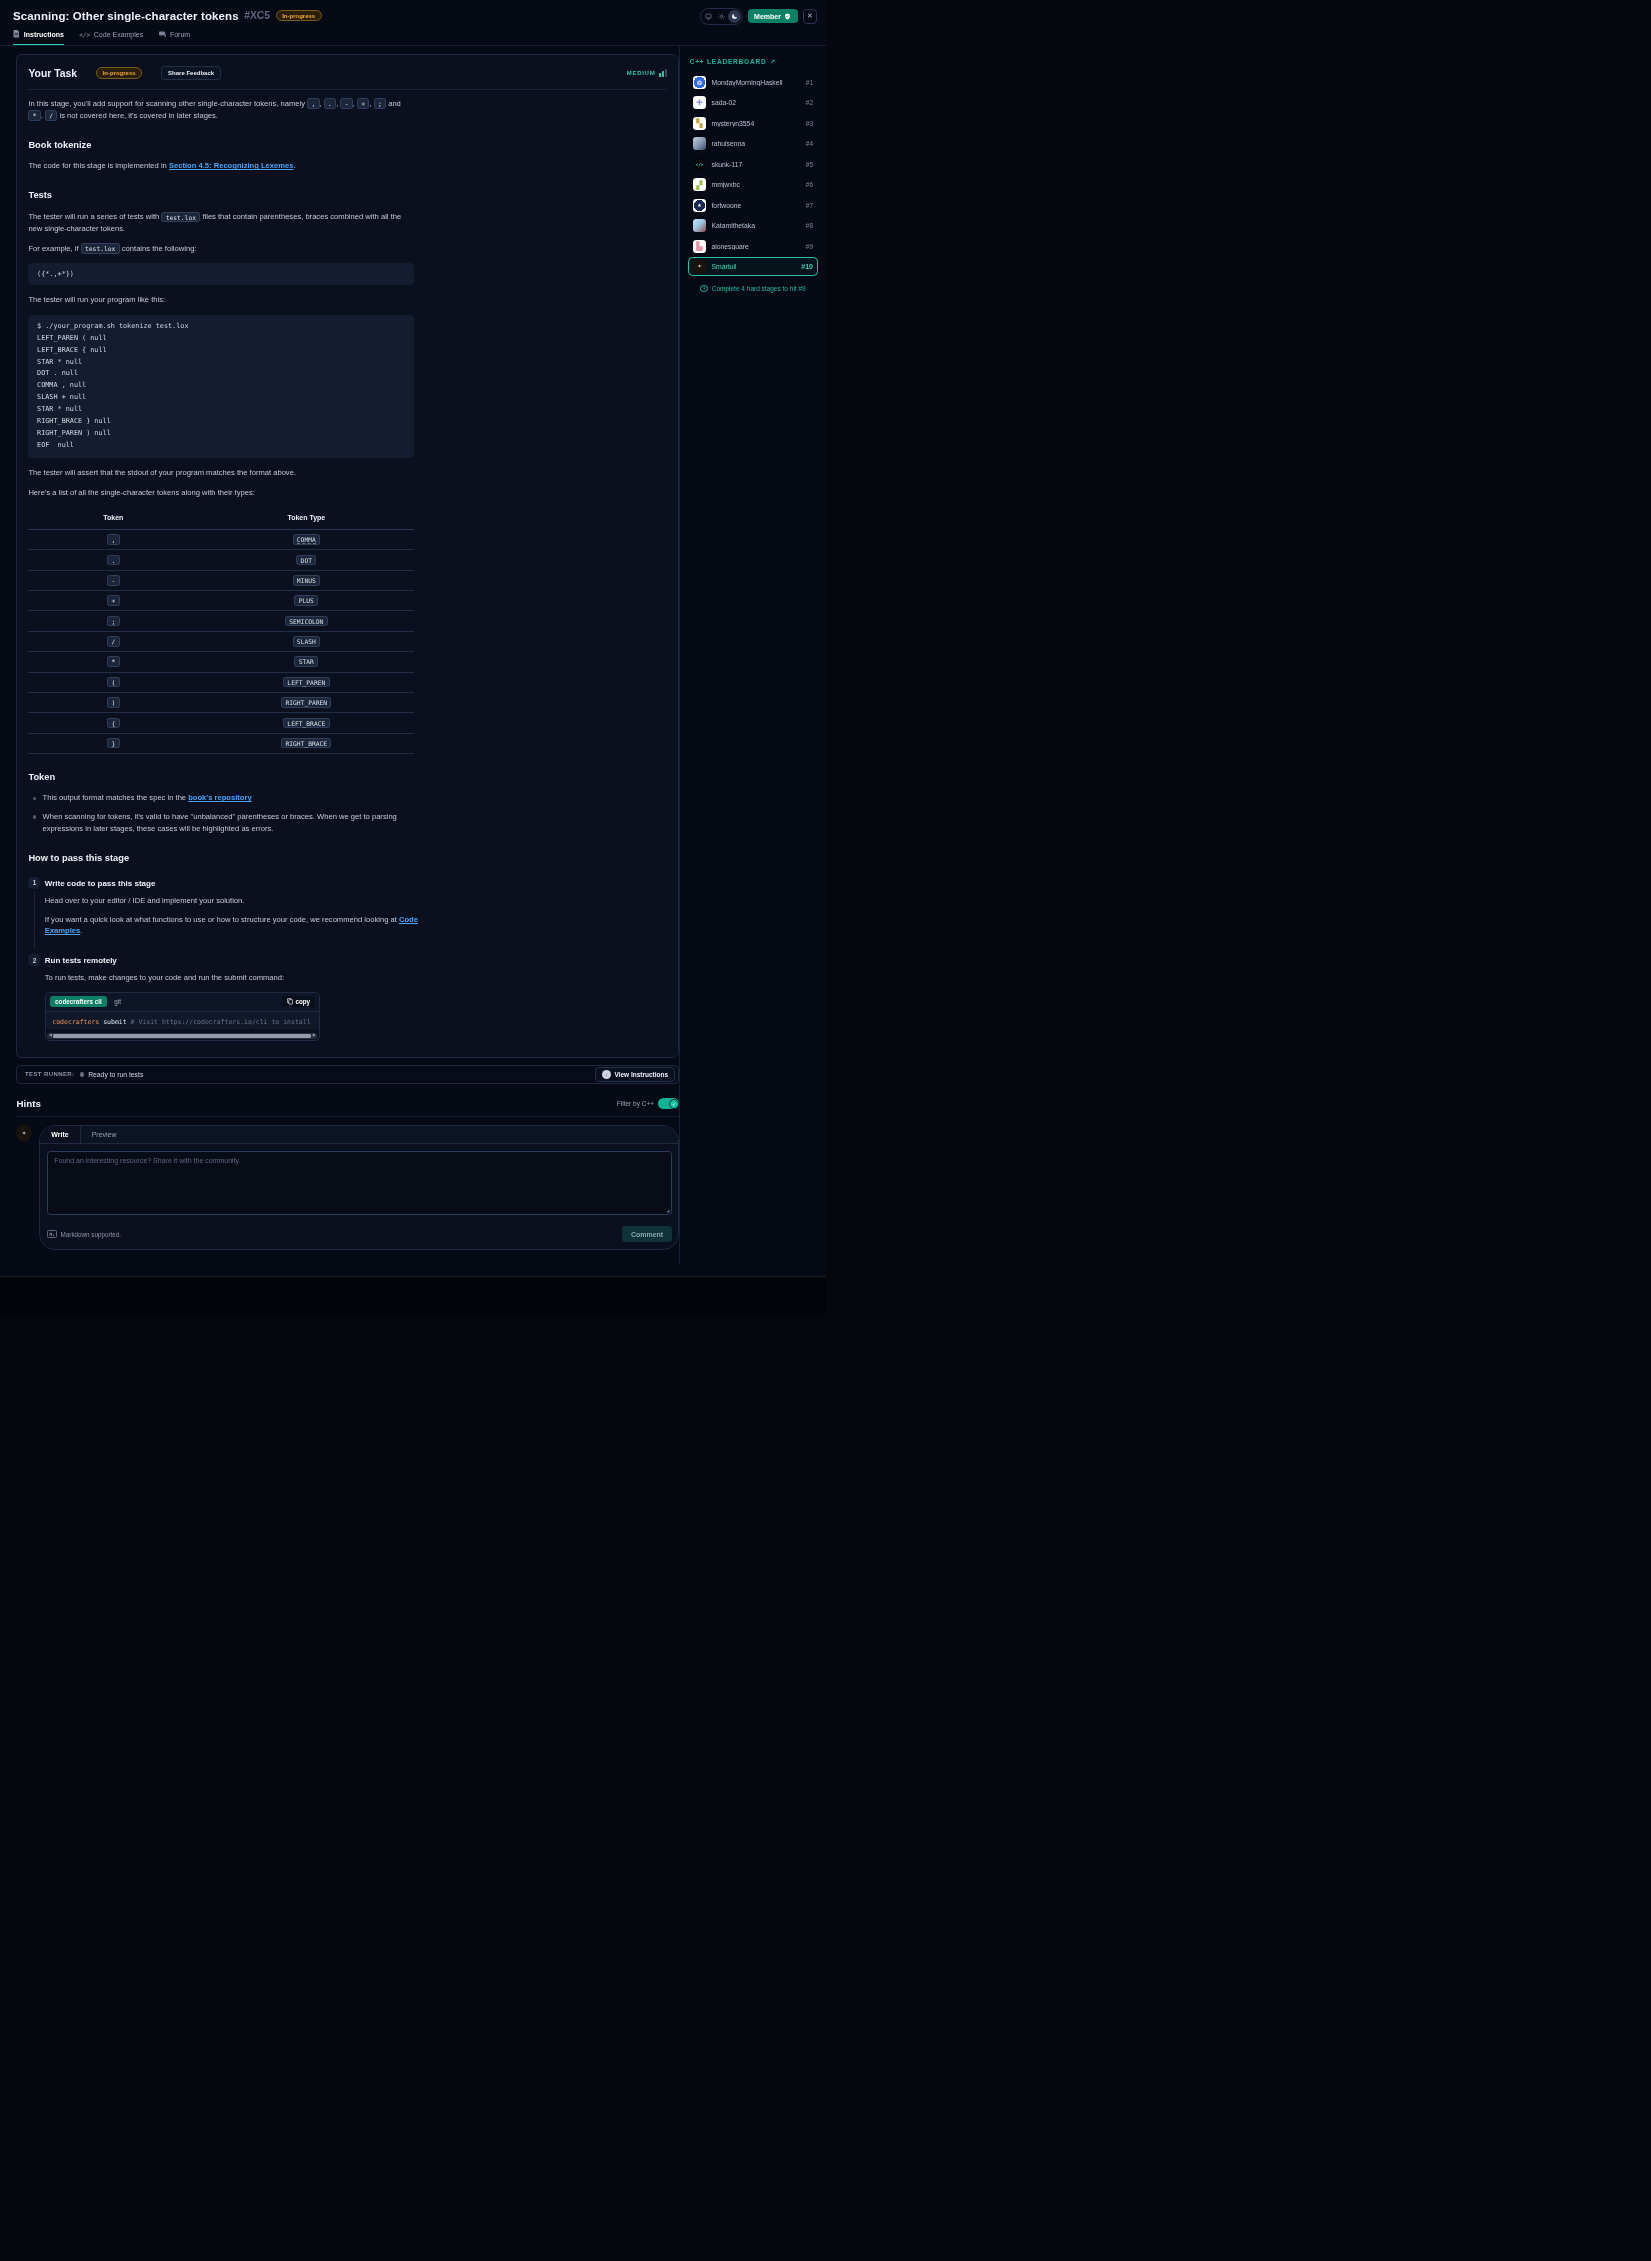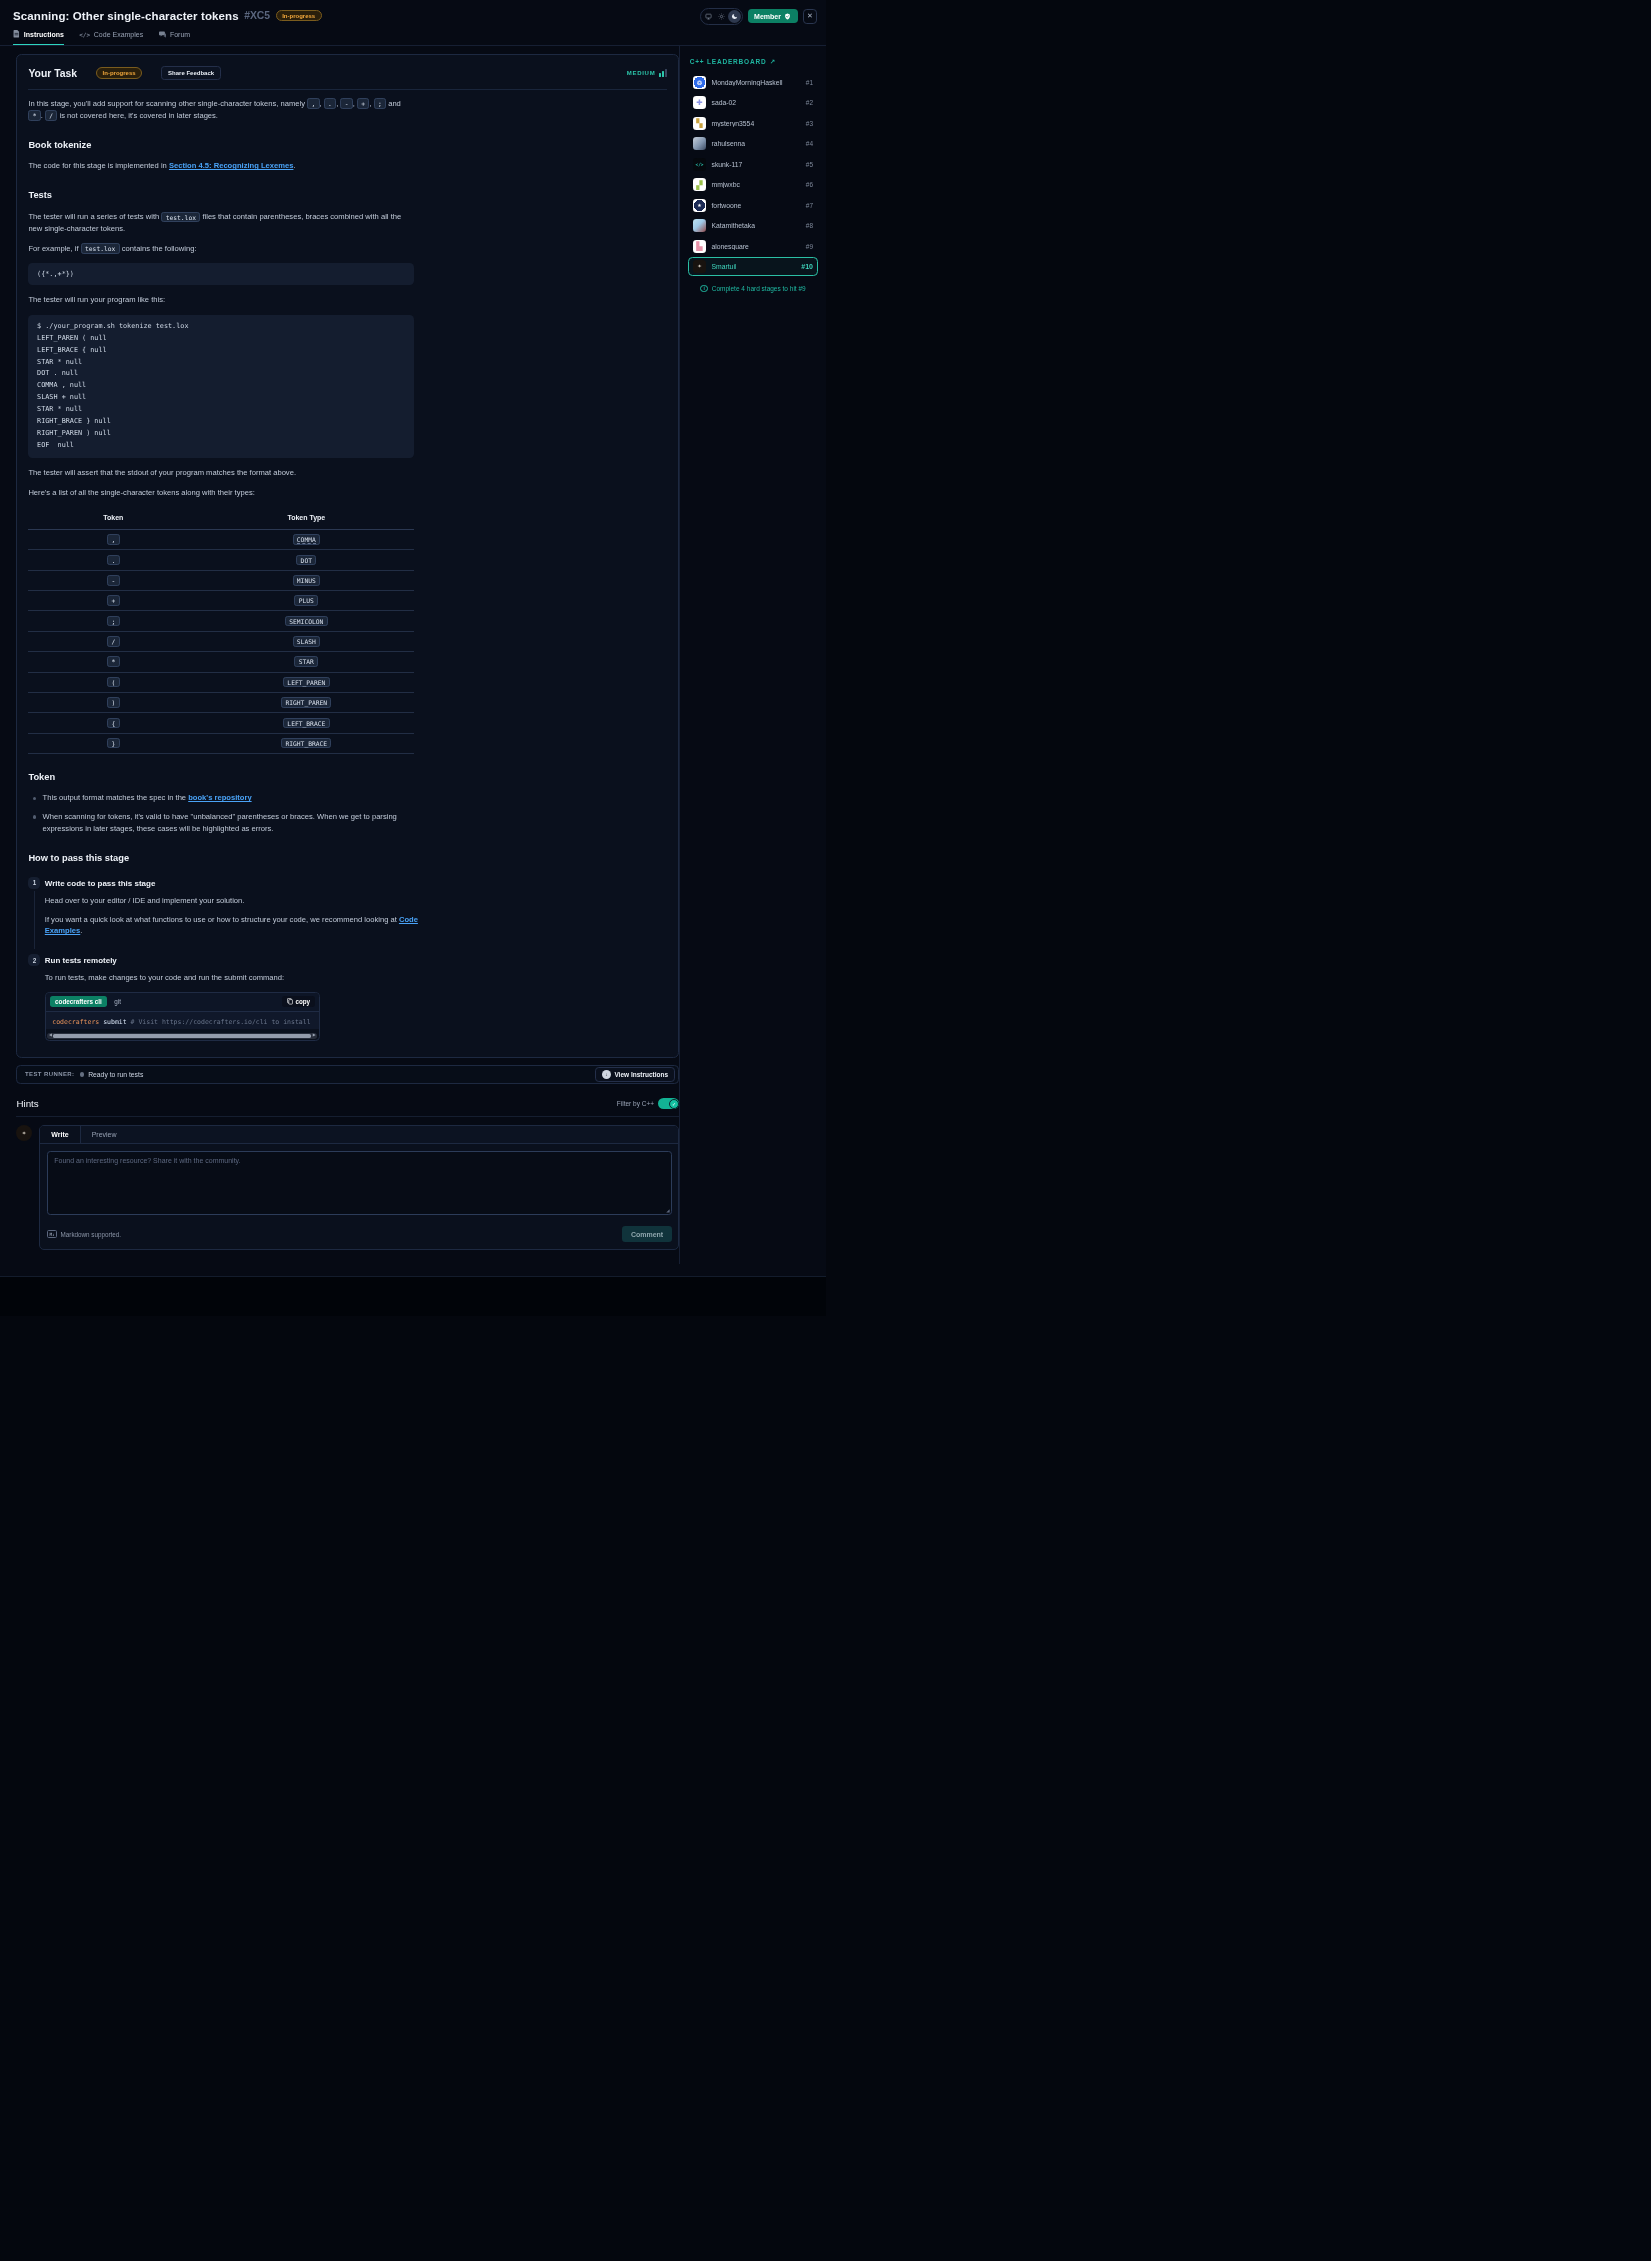--- a/index.html
+++ b/index.html
@@ -87,29 +87,29 @@
   
   .runner{margin:7px 0 0 16.4px; width:663px; height:19.6px; border:0.5px solid var(--border); border-radius:4.4px; display:flex; align-items:center; padding:0 3.3px 0 7.6px; background:#070d18;}
   .runner-label{font-size:6px; font-weight:800; letter-spacing:0.4px; color:#8b95a7;}
   .runner-dot{width:4.4px; height:4.4px; border-radius:545px; background:#646e80; margin:0 3.8px 0 5.5px;}
   .runner-status{font-size:6.8px; color:#cdd5e2;}
   .view-instr{margin-left:auto; display:flex; align-items:center; gap:3.8px; border:0.5px solid #242f4a; border-radius:3.8px; padding:2.7px 6px; font-size:6.5px; font-weight:700; color:#eef2f8; background:#0a101d;}
   .vi-circle{width:8.2px; height:8.2px; border-radius:545px; background:#cfd6e0; color:#0a0f1c; font-size:4.9px; font-weight:800; display:flex; align-items:center; justify-content:center;}
 
   
   .hints-row{margin:14px 0 0 16.4px; width:663px; display:flex; align-items:center;}
-  .hints-title{font-size:9.8px; font-weight:400; color:var(--text);}
+  .hints-title{font-size:9.8px; font-weight:700; color:var(--text);}
   .filter{margin-left:auto; display:flex; align-items:center; gap:4.4px; font-size:6.5px; color:#9aa4b6;}
   .toggle{width:21px; height:11px; background:#12b294; border-radius:545px; position:relative;}
   .knob{position:absolute; right:0.5px; top:0.5px; width:9.8px; height:9.8px; border-radius:545px; background:#15c2a2; border:1.1px solid #0a242b; color:#fff; font-size:4.9px; display:flex; align-items:center; justify-content:center;}
   .hints-divider{margin:6.5px 0 0 16.4px; width:663px; border-bottom:0.5px solid #151e30;}
 
   
   .comment-row{margin:8.7px 0 0 16.4px; width:663px; display:flex; gap:7.6px; align-items:flex-start;}
-  .editor{flex:1; border:0.5px solid var(--border); border-radius:5px; background:var(--panel); overflow:hidden;}
+  .editor{flex:1; border:0.5px solid var(--border); border-radius:16px; background:var(--panel); overflow:hidden;}
   .etabs{display:flex; border-bottom:0.5px solid var(--border); background:#0c1322;}
   .etab{padding:4.9px 11px; font-size:7px; color:#97a1b3; cursor:pointer;}
   .etab.active{background:var(--panel); color:#fff; border-right:0.5px solid var(--border); font-weight:600;}
   .editor-body{padding:6.5px; position:relative;}
   textarea.cbox{width:100%; height:64px; background:#070c16; border:0.5px solid #2c3c59; border-radius:3.3px; padding:5.5px 6.5px; font-family:"Liberation Sans","DejaVu Sans",sans-serif; font-size:7px; color:#c2cbd9; resize:none;}
   textarea.cbox::placeholder{color:#5d6880;}
   .resize-corner{position:absolute; right:8.7px; bottom:9.8px; color:#5d6880; font-size:4.4px;}
   .editor-foot{display:flex; align-items:center; padding:3.3px 6.5px 6.5px;}
   .md-badge{display:inline-block; border:0.5px solid #5d6880; border-radius:1.6px; color:#8b95a7; font-family:"DejaVu Sans Mono",monospace; font-size:4.4px; font-weight:700; padding:0.5px 1.6px; margin-right:3.3px;}
   .md-note{font-size:6.3px; color:#8b95a7;}

